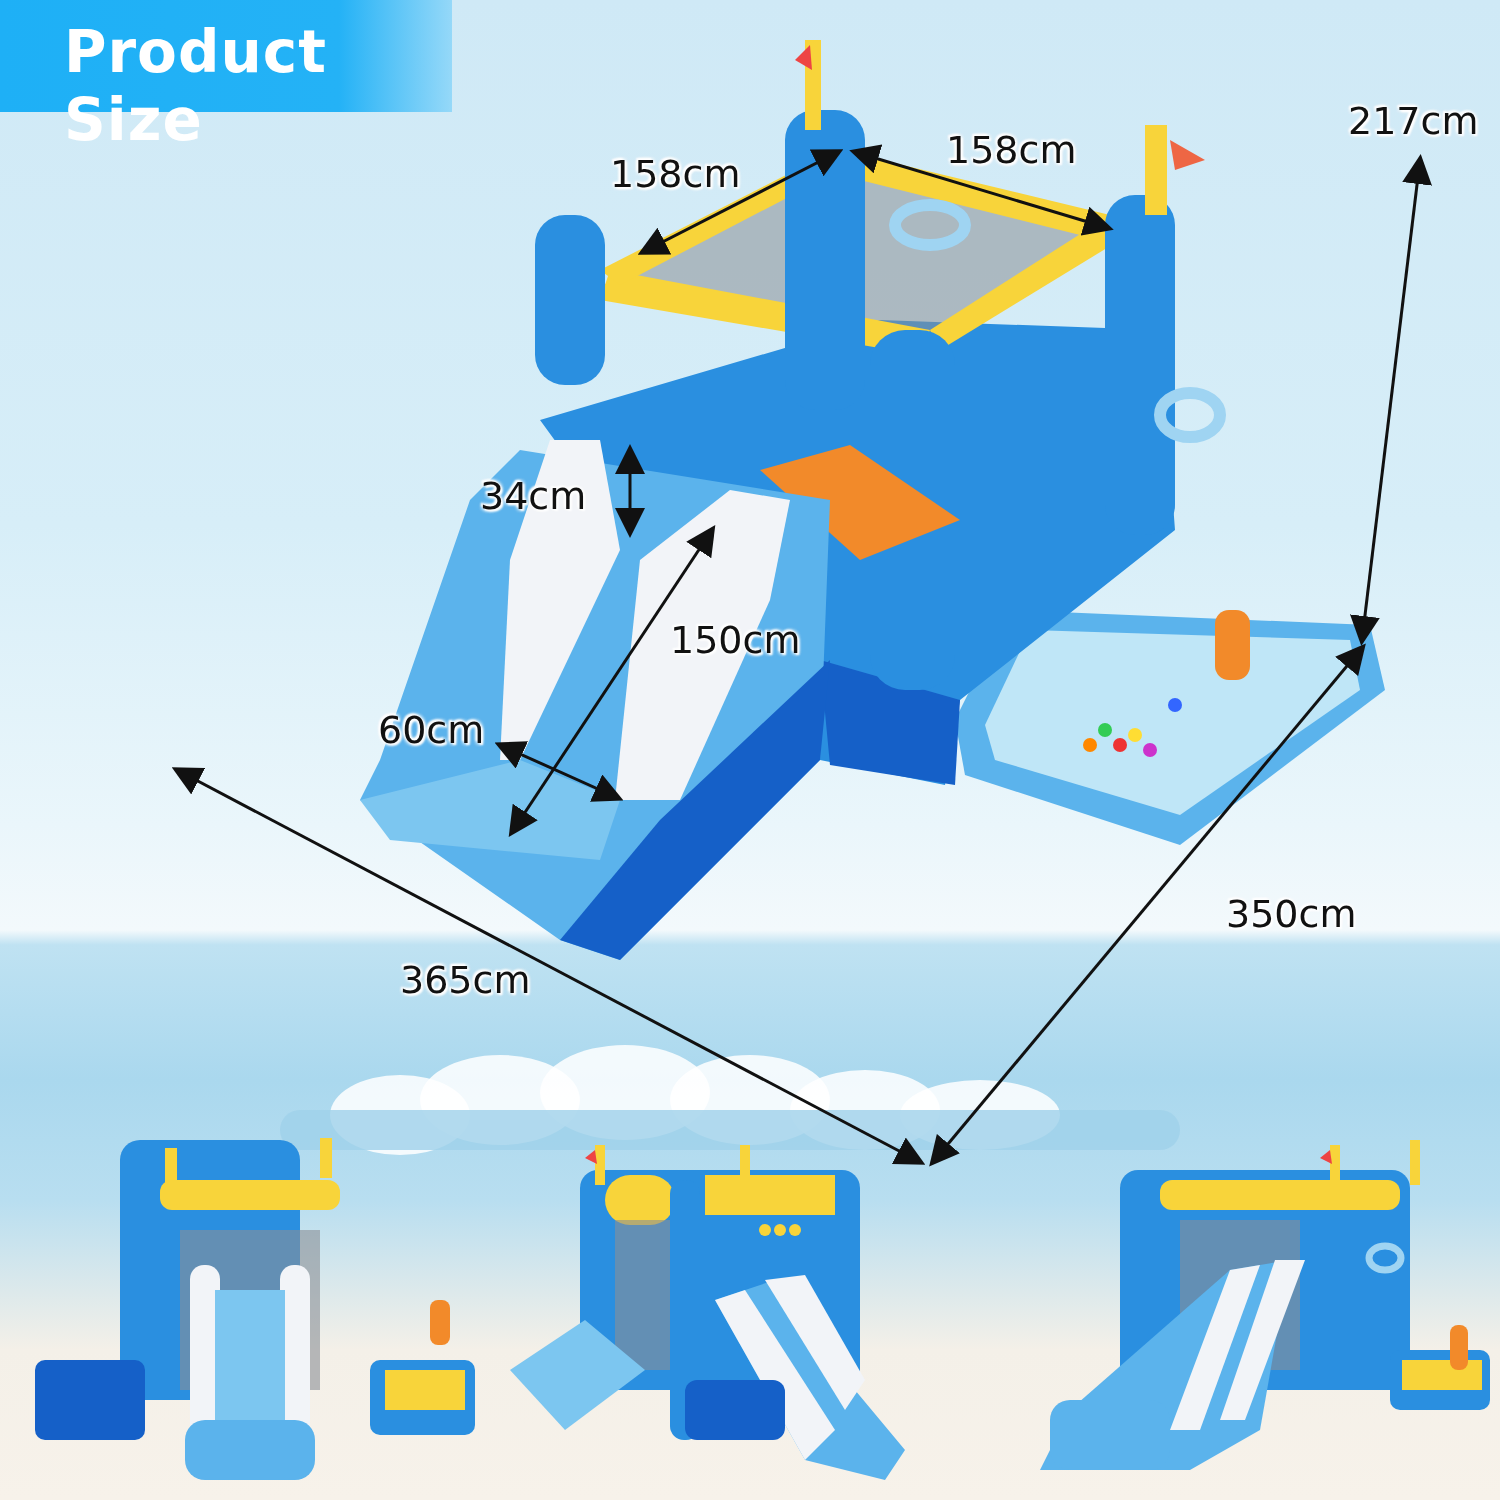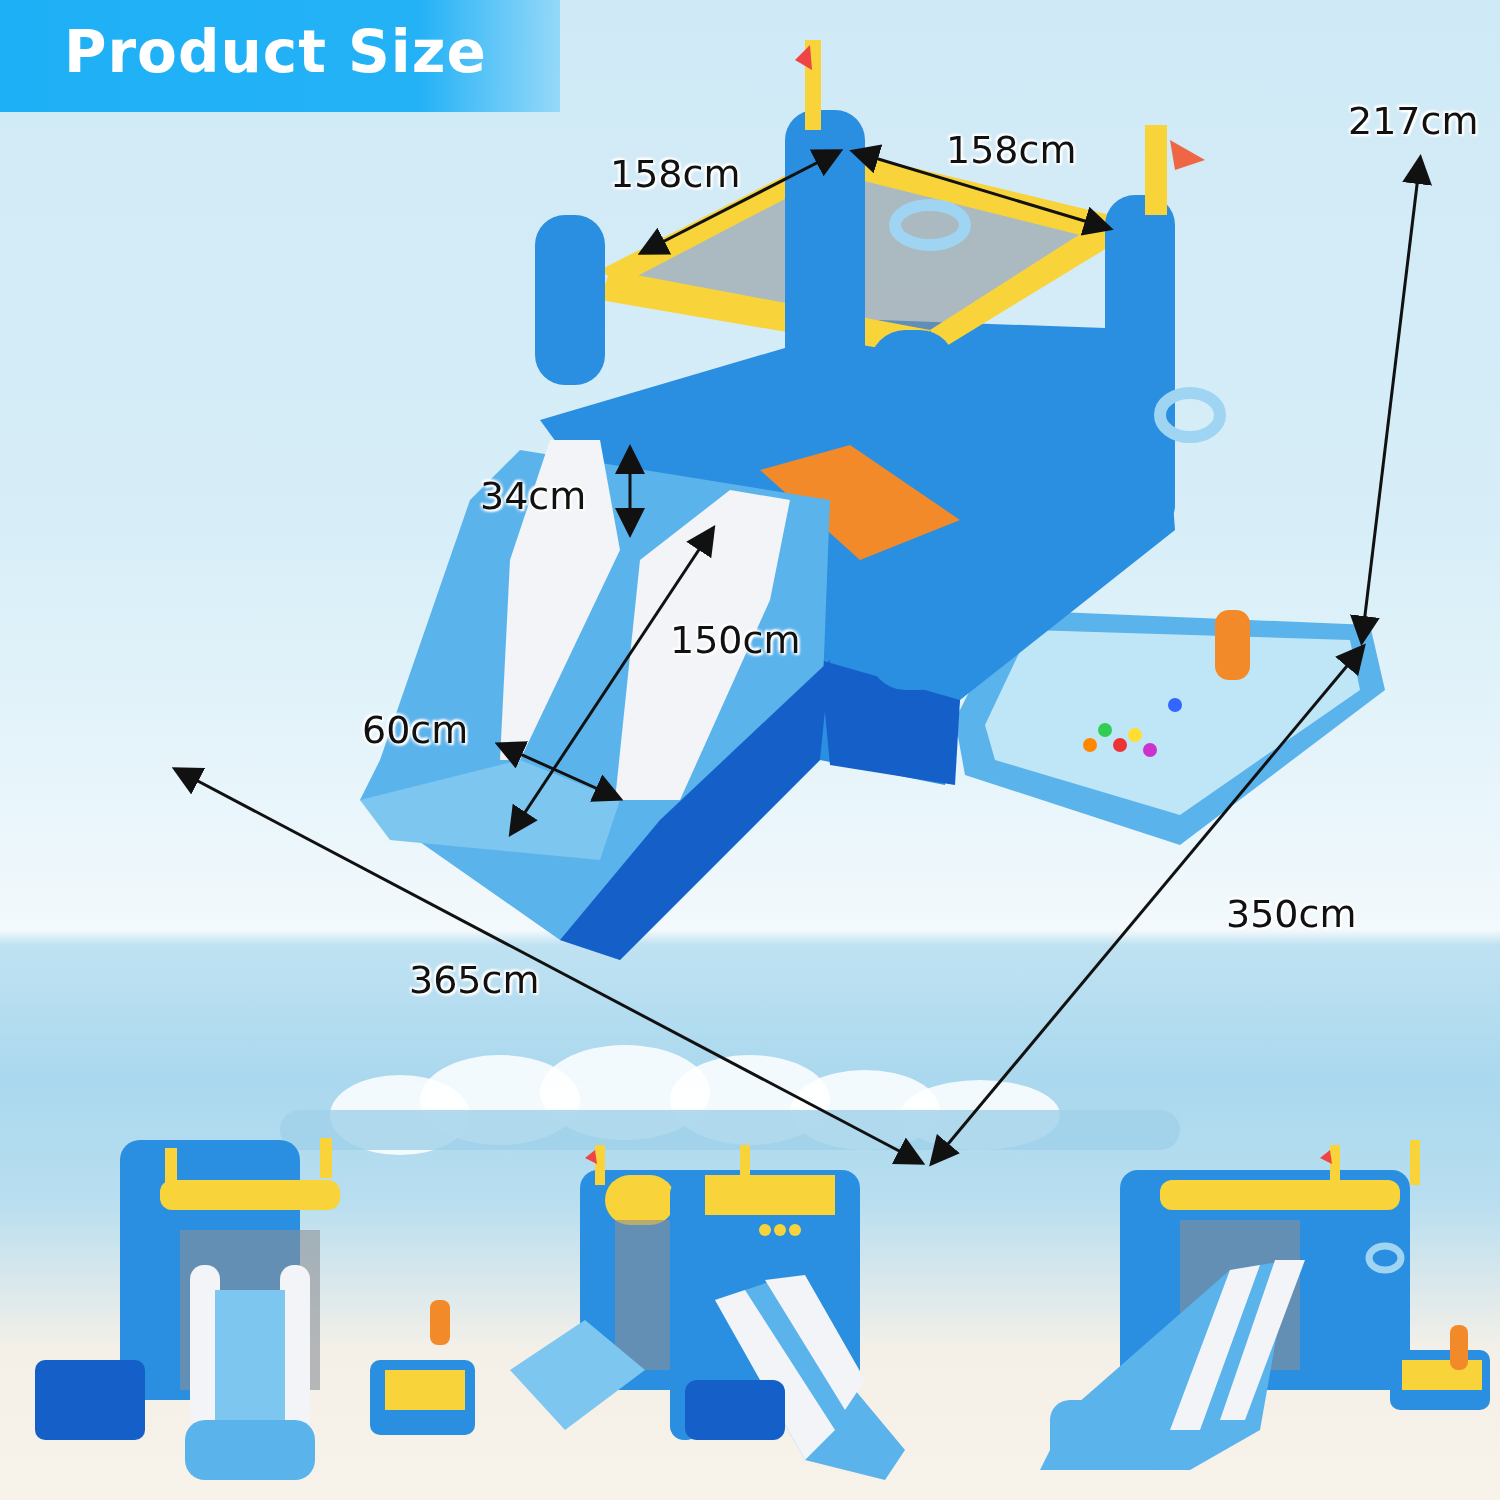--- a/index.html
+++ b/index.html
@@ -1,18 +1,18 @@
 <!DOCTYPE html>
 <html><head>
 <meta charset="utf-8">
 <style>
   html,body{margin:0;padding:0;}
   body{width:1500px;height:1500px;position:relative;overflow:hidden;font-family:"DejaVu Sans",sans-serif;
     background:linear-gradient(180deg,#cfe9f6 0%,#d7eef8 35%,#eaf6fb 55%,#f3f9fc 62%,#bfe2f2 63%,#aad8ee 72%,#b8def0 80%,#f4f0e8 90%,#f7f2ea 100%);}
-  .banner{position:absolute;left:0;top:0;width:560px;height:112px;
+  .banner{position:absolute;left:0;top:0;width:452px;height:112px;
     background:linear-gradient(90deg,#1eb0f6 0%,#24b2f6 75%,rgba(110,205,250,0.6) 100%);}
   .banner-title{position:absolute;left:64px;top:18px;color:#fff;font-weight:bold;font-size:58px;letter-spacing:1px;font-family:"DejaVu Sans",sans-serif;}
   .dim{position:absolute;color:#111;font-size:38px;font-family:"DejaVu Sans",sans-serif;
     text-shadow:0 0 4px #fff,0 0 4px #fff,0 0 4px #fff,2px 2px 2px #fff,-2px -2px 2px #fff;}
   svg.lines{position:absolute;left:0;top:0;}
   .cloud{position:absolute;background:#fff;border-radius:50%;opacity:.85;}
   .view{position:absolute;}
 </style>
 </head>
 <body>
@@ -87,22 +87,22 @@
   <line x1="500" y1="745" x2="618" y2="798" stroke="#111" stroke-width="3" marker-start="url(#ah)" marker-end="url(#ah)"></line>
   <line x1="177" y1="770" x2="920" y2="1162" stroke="#111" stroke-width="3" marker-start="url(#ah)" marker-end="url(#ah)"></line>
   <line x1="1362" y1="648" x2="933" y2="1162" stroke="#111" stroke-width="3" marker-start="url(#ah)" marker-end="url(#ah)"></line>
 </svg>
 
 <div class="dim" style="left:1348px;top:99px">217cm</div>
 <div class="dim" style="left:610px;top:152px">158cm</div>
 <div class="dim" style="left:946px;top:128px">158cm</div>
 <div class="dim" style="left:480px;top:474px">34cm</div>
 <div class="dim" style="left:670px;top:618px">150cm</div>
-<div class="dim" style="left:362px;top:708px">60cm</div>
-<div class="dim" style="left:409px;top:958px">365cm</div>
+<div class="dim" style="left:378px;top:708px">60cm</div>
+<div class="dim" style="left:400px;top:958px">365cm</div>
 <div class="dim" style="left:1226px;top:892px">350cm</div>
 
 <svg class="view" style="left:30px;top:1130px" width="450" height="360">
   <rect x="90" y="10" width="180" height="260" rx="20" fill="#2a8fe0"></rect>
   <rect x="135" y="18" width="12" height="40" fill="#f8d43a"></rect>
   <rect x="290" y="8" width="12" height="40" fill="#f8d43a"></rect>
   <rect x="130" y="50" width="180" height="30" rx="12" fill="#f8d43a"></rect>
   <rect x="150" y="100" width="140" height="160" fill="#8a8f96" opacity=".6"></rect>
   <rect x="5" y="230" width="110" height="80" rx="10" fill="#1560c8"></rect>
   <rect x="340" y="230" width="105" height="75" rx="10" fill="#2a8fe0"></rect>

